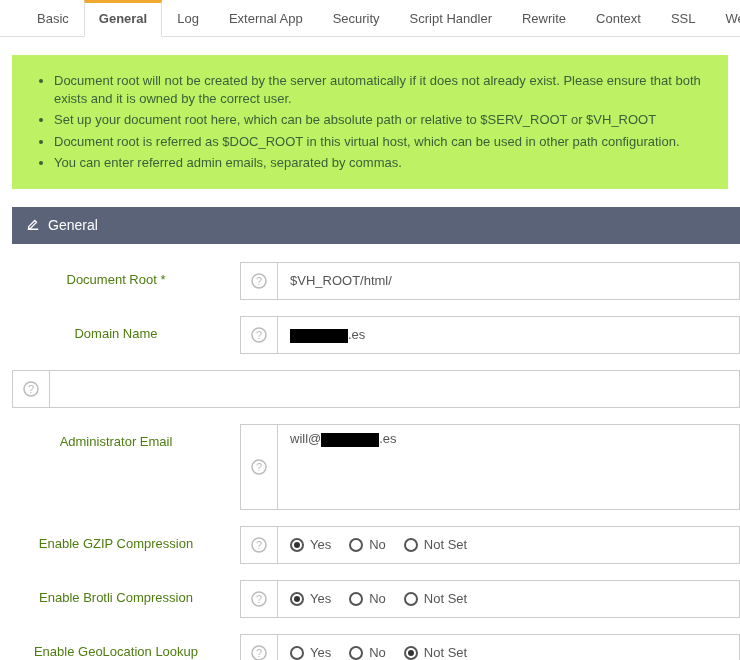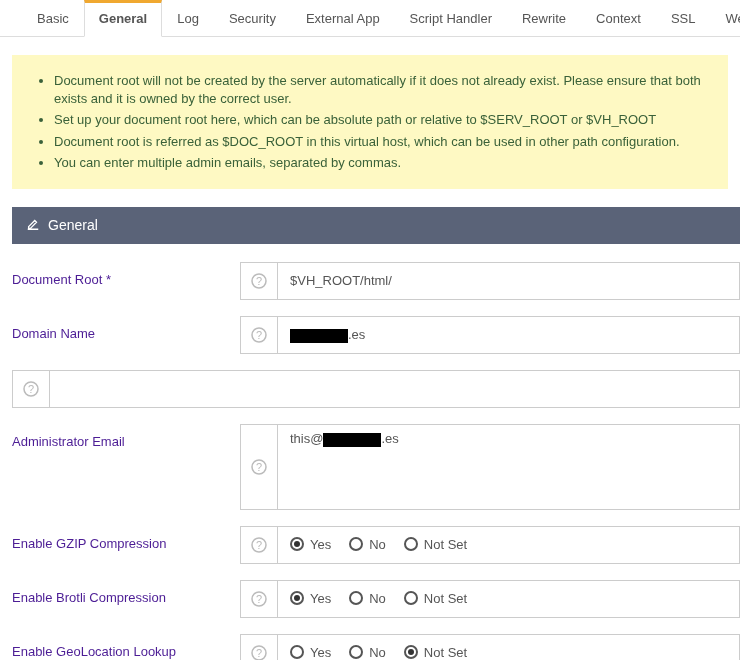--- a/index.html
+++ b/index.html
@@ -1,60 +1,60 @@
 <!DOCTYPE html>
 <html><head>
 <meta charset="utf-8">
 <style>
 * { box-sizing: border-box; margin: 0; padding: 0; }
 body { font-family: "Helvetica Neue", Arial, sans-serif; font-size: 13px; color: #333; background: #fff; width: 740px; }
 .tabs { display: flex; border-bottom: 1px solid #ddd; padding-left: 22px; }
 .tab { padding: 10px 14px; color: #555; cursor: pointer; border: 1px solid transparent; margin-bottom: -1px; white-space: nowrap; }
 .tab.active { border: 1px solid #ddd; border-bottom: 1px solid #fff; border-top: 3px solid #f0a830; color: #555; font-weight: 600; padding-top: 8px; position: relative; }
-.notice { background: #fef9c3; color: #3a6139; margin: 18px 12px 0 12px; padding: 14px 18px 14px 24px; }
+.notice { background: #bef264; color: #3a6139; margin: 18px 12px 0 12px; padding: 14px 18px 14px 24px; }
 .notice ul { list-style: disc; padding-left: 18px; }
 .notice li { margin: 3px 0; line-height: 1.4; }
 .panel { margin: 18px 0 0 12px; }
 .panel-header { background: #5a6378; color: #fff; padding: 10px 14px; font-size: 14px; display: flex; align-items: center; gap: 8px; }
 .panel-header svg { width: 14px; height: 14px; }
 .form { padding-top: 18px; }
 .row { display: flex; align-items: flex-start; margin-bottom: 16px; }
-.label { flex: 0 0 228px; text-align: left; padding-right: 20px; padding-top: 10px; color: #4c1d95; }
+.label { flex: 0 0 228px; text-align: center; padding-right: 20px; padding-top: 10px; color: #4d7c0f; }
 .help { flex: 0 0 38px; height: 38px; border: 1px solid #ccc; display: flex; align-items: center; justify-content: center; color: #bbb; cursor: pointer; }
 .help.tall { height: 86px; align-items: center; }
 .value { flex: 1; border: 1px solid #ccc; border-left: none; min-height: 38px; padding: 6px 12px; color: #555; display: flex; align-items: center; flex-wrap: wrap; gap: 18px; }
 .value.tall { min-height: 86px; align-items: flex-start; }
 .redact { background: #000; display: inline-block; height: 14px; vertical-align: middle; }
-.radio-opt { display: inline-flex; align-items: flex-start; gap: 6px; }
+.radio-opt { display: inline-flex; align-items: flex-end; gap: 6px; }
 .radio { width: 14px; height: 14px; border: 2px solid #555; border-radius: 50%; display: inline-flex; align-items: center; justify-content: center; }
 .radio.sel::after { content: ""; width: 6px; height: 6px; background: #333; border-radius: 50%; display: block; }
 .help svg { width: 16px; height: 16px; }
 </style>
 </head>
 <body>
 
 <div class="tabs" id="tabs">
     <div class="tab">Basic</div>
     <div class="tab active">General</div>
     <div class="tab">Log</div>
+    <div class="tab">External App</div>
     <div class="tab">Security</div>
-    <div class="tab">External App</div>
     <div class="tab">Script Handler</div>
     <div class="tab">Rewrite</div>
     <div class="tab">Context</div>
     <div class="tab">SSL</div>
     <div class="tab">Web Socket Pr</div>
   </div>
 
 <div class="notice">
   <ul id="notice-list">
       <li>Document root will not be created by the server automatically if it does not already exist. Please ensure that both exists and it is owned by the correct user.</li>
       <li>Set up your document root here, which can be absolute path or relative to $SERV_ROOT or $VH_ROOT</li>
       <li>Document root is referred as $DOC_ROOT in this virtual host, which can be used in other path configuration.</li>
-      <li>You can enter multiple admin emails, separated by commas.</li>
+      <li>You can enter referred admin emails, separated by commas.</li>
     </ul>
 </div>
 
 <div class="panel">
   <div class="panel-header">
     <span>
       <svg viewBox="0 0 16 16" fill="none" stroke="#fff" stroke-width="1.5">
           <path d="M2 14h12M3 11l7-7 2 2-7 7H3v-2z"></path>
         </svg>
     </span>
@@ -103,21 +103,21 @@
 
     <div class="row">
       <div class="label">Administrator Email</div>
       <div class="help tall">
           <svg viewBox="0 0 16 16">
             <circle cx="8" cy="8" r="7" fill="none" stroke="#bbb" stroke-width="1.5"></circle>
             <text x="8" y="12" text-anchor="middle" font-size="11" fill="#bbb">?</text>
           </svg>
         </div>
       <div class="value tall">
-          <span><span>this@</span><span class="redact" style="width:58px"></span><span>.es</span></span>
+          <span><span>will@</span><span class="redact" style="width:58px"></span><span>.es</span></span>
         </div>
     </div>
 
     <div class="row">
       <div class="label">Enable GZIP Compression</div>
       <div class="help">
           <svg viewBox="0 0 16 16">
             <circle cx="8" cy="8" r="7" fill="none" stroke="#bbb" stroke-width="1.5"></circle>
             <text x="8" y="12" text-anchor="middle" font-size="11" fill="#bbb">?</text>
           </svg>

